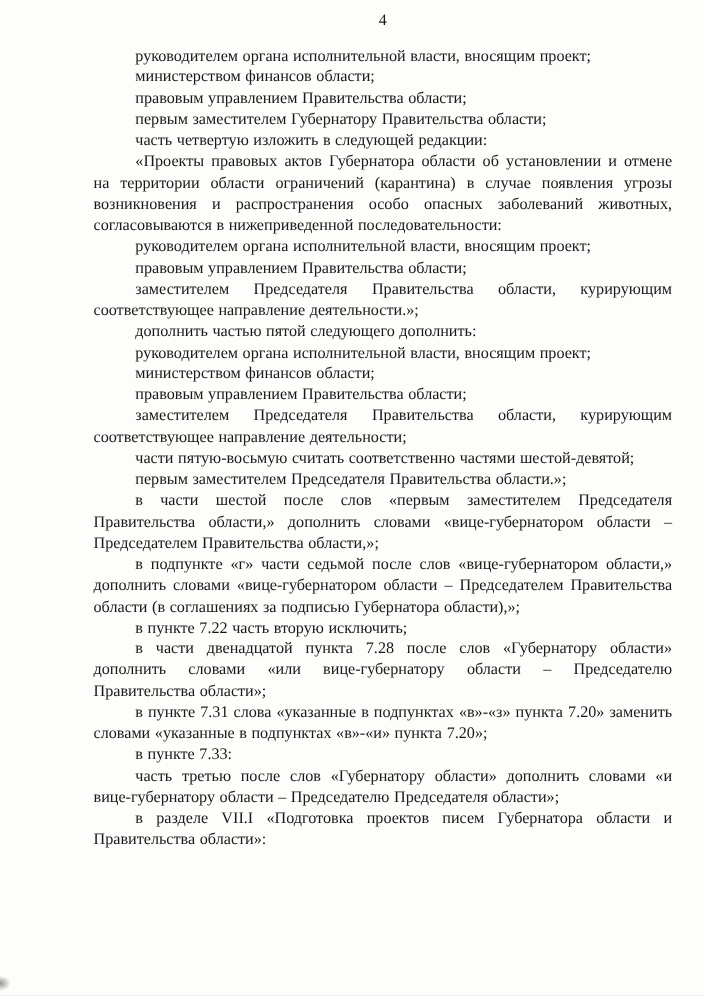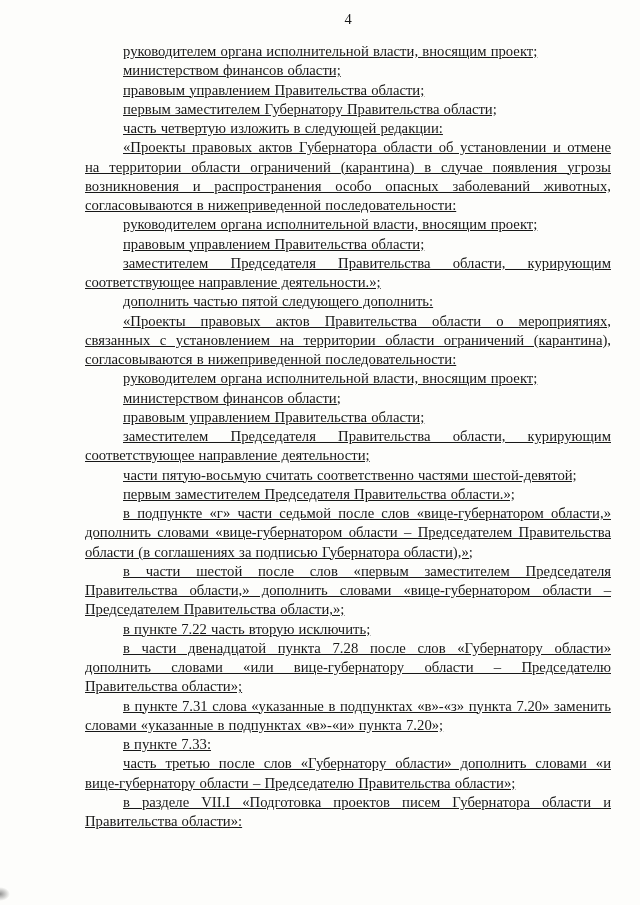--- a/index.html
+++ b/index.html
@@ -30,21 +30,20 @@
     margin: 15px 29px 0 85px;
   }
   .body-text p {
     margin: 0;
     padding: 0;
     font-size: 14.7px;
     line-height: 19.25px;
     text-align: justify;
     text-indent: 38px;
     word-spacing: 0.5px;
-    text-decoration: underline;
   }
   
   .scan-smudge {
     position: absolute;
     left: 0;
     bottom: 4px;
     width: 10px;
     height: 14px;
     background: radial-gradient(ellipse at left center, rgba(60,60,60,0.55), rgba(60,60,60,0) 70%);
   }
@@ -58,30 +57,29 @@
       <p>руководителем органа исполнительной власти, вносящим проект;</p>
       <p>министерством финансов области;</p>
       <p>правовым управлением Правительства области;</p>
       <p>первым заместителем Губернатору Правительства области;</p>
       <p>часть четвертую изложить в следующей редакции:</p>
       <p>«Проекты правовых актов Губернатора области об установлении и отмене на территории области ограничений (карантина) в случае появления угрозы возникновения и распространения особо опасных заболеваний животных, согласовываются в нижеприведенной последовательности:</p>
       <p>руководителем органа исполнительной власти, вносящим проект;</p>
       <p>правовым управлением Правительства области;</p>
       <p>заместителем Председателя Правительства области, курирующим соответствующее направление деятельности.»;</p>
       <p>дополнить частью пятой следующего дополнить:</p>
-      <p>«Проекты правовых актов Правительства области о мероприятиях, связанных с установлением на территории области ограничений (карантина), согласовываются в нижеприведенной последовательности:</p>
       <p>руководителем органа исполнительной власти, вносящим проект;</p>
       <p>министерством финансов области;</p>
       <p>правовым управлением Правительства области;</p>
       <p>заместителем Председателя Правительства области, курирующим соответствующее направление деятельности;</p>
       <p>части пятую-восьмую считать соответственно частями шестой-девятой;</p>
       <p>первым заместителем Председателя Правительства области.»;</p>
+      <p>в части шестой после слов «первым заместителем Председателя Правительства области,» дополнить словами «вице-губернатором области – Председателем Правительства области,»;</p>
       <p>в подпункте «г» части седьмой после слов «вице-губернатором области,» дополнить словами «вице-губернатором области – Председателем Правительства области (в соглашениях за подписью Губернатора области),»;</p>
-      <p>в части шестой после слов «первым заместителем Председателя Правительства области,» дополнить словами «вице-губернатором области – Председателем Правительства области,»;</p>
       <p>в пункте 7.22 часть вторую исключить;</p>
       <p>в части двенадцатой пункта 7.28 после слов «Губернатору области» дополнить словами «или вице-губернатору области – Председателю Правительства области»;</p>
       <p>в пункте 7.31 слова «указанные в подпунктах «в»-«з» пункта 7.20» заменить словами «указанные в подпунктах «в»-«и» пункта 7.20»;</p>
       <p>в пункте 7.33:</p>
-      <p>часть третью после слов «Губернатору области» дополнить словами «и вице-губернатору области – Председателю Правительства области»;</p>
+      <p>часть третью после слов «Губернатору области» дополнить словами «и вице-губернатору области – Председателю Председателя области»;</p>
       <p>в разделе VII.I «Подготовка проектов писем Губернатора области и Правительства области»:</p>
     </div>
   <div class="scan-smudge"></div>
 </div>
 
 </body></html>

